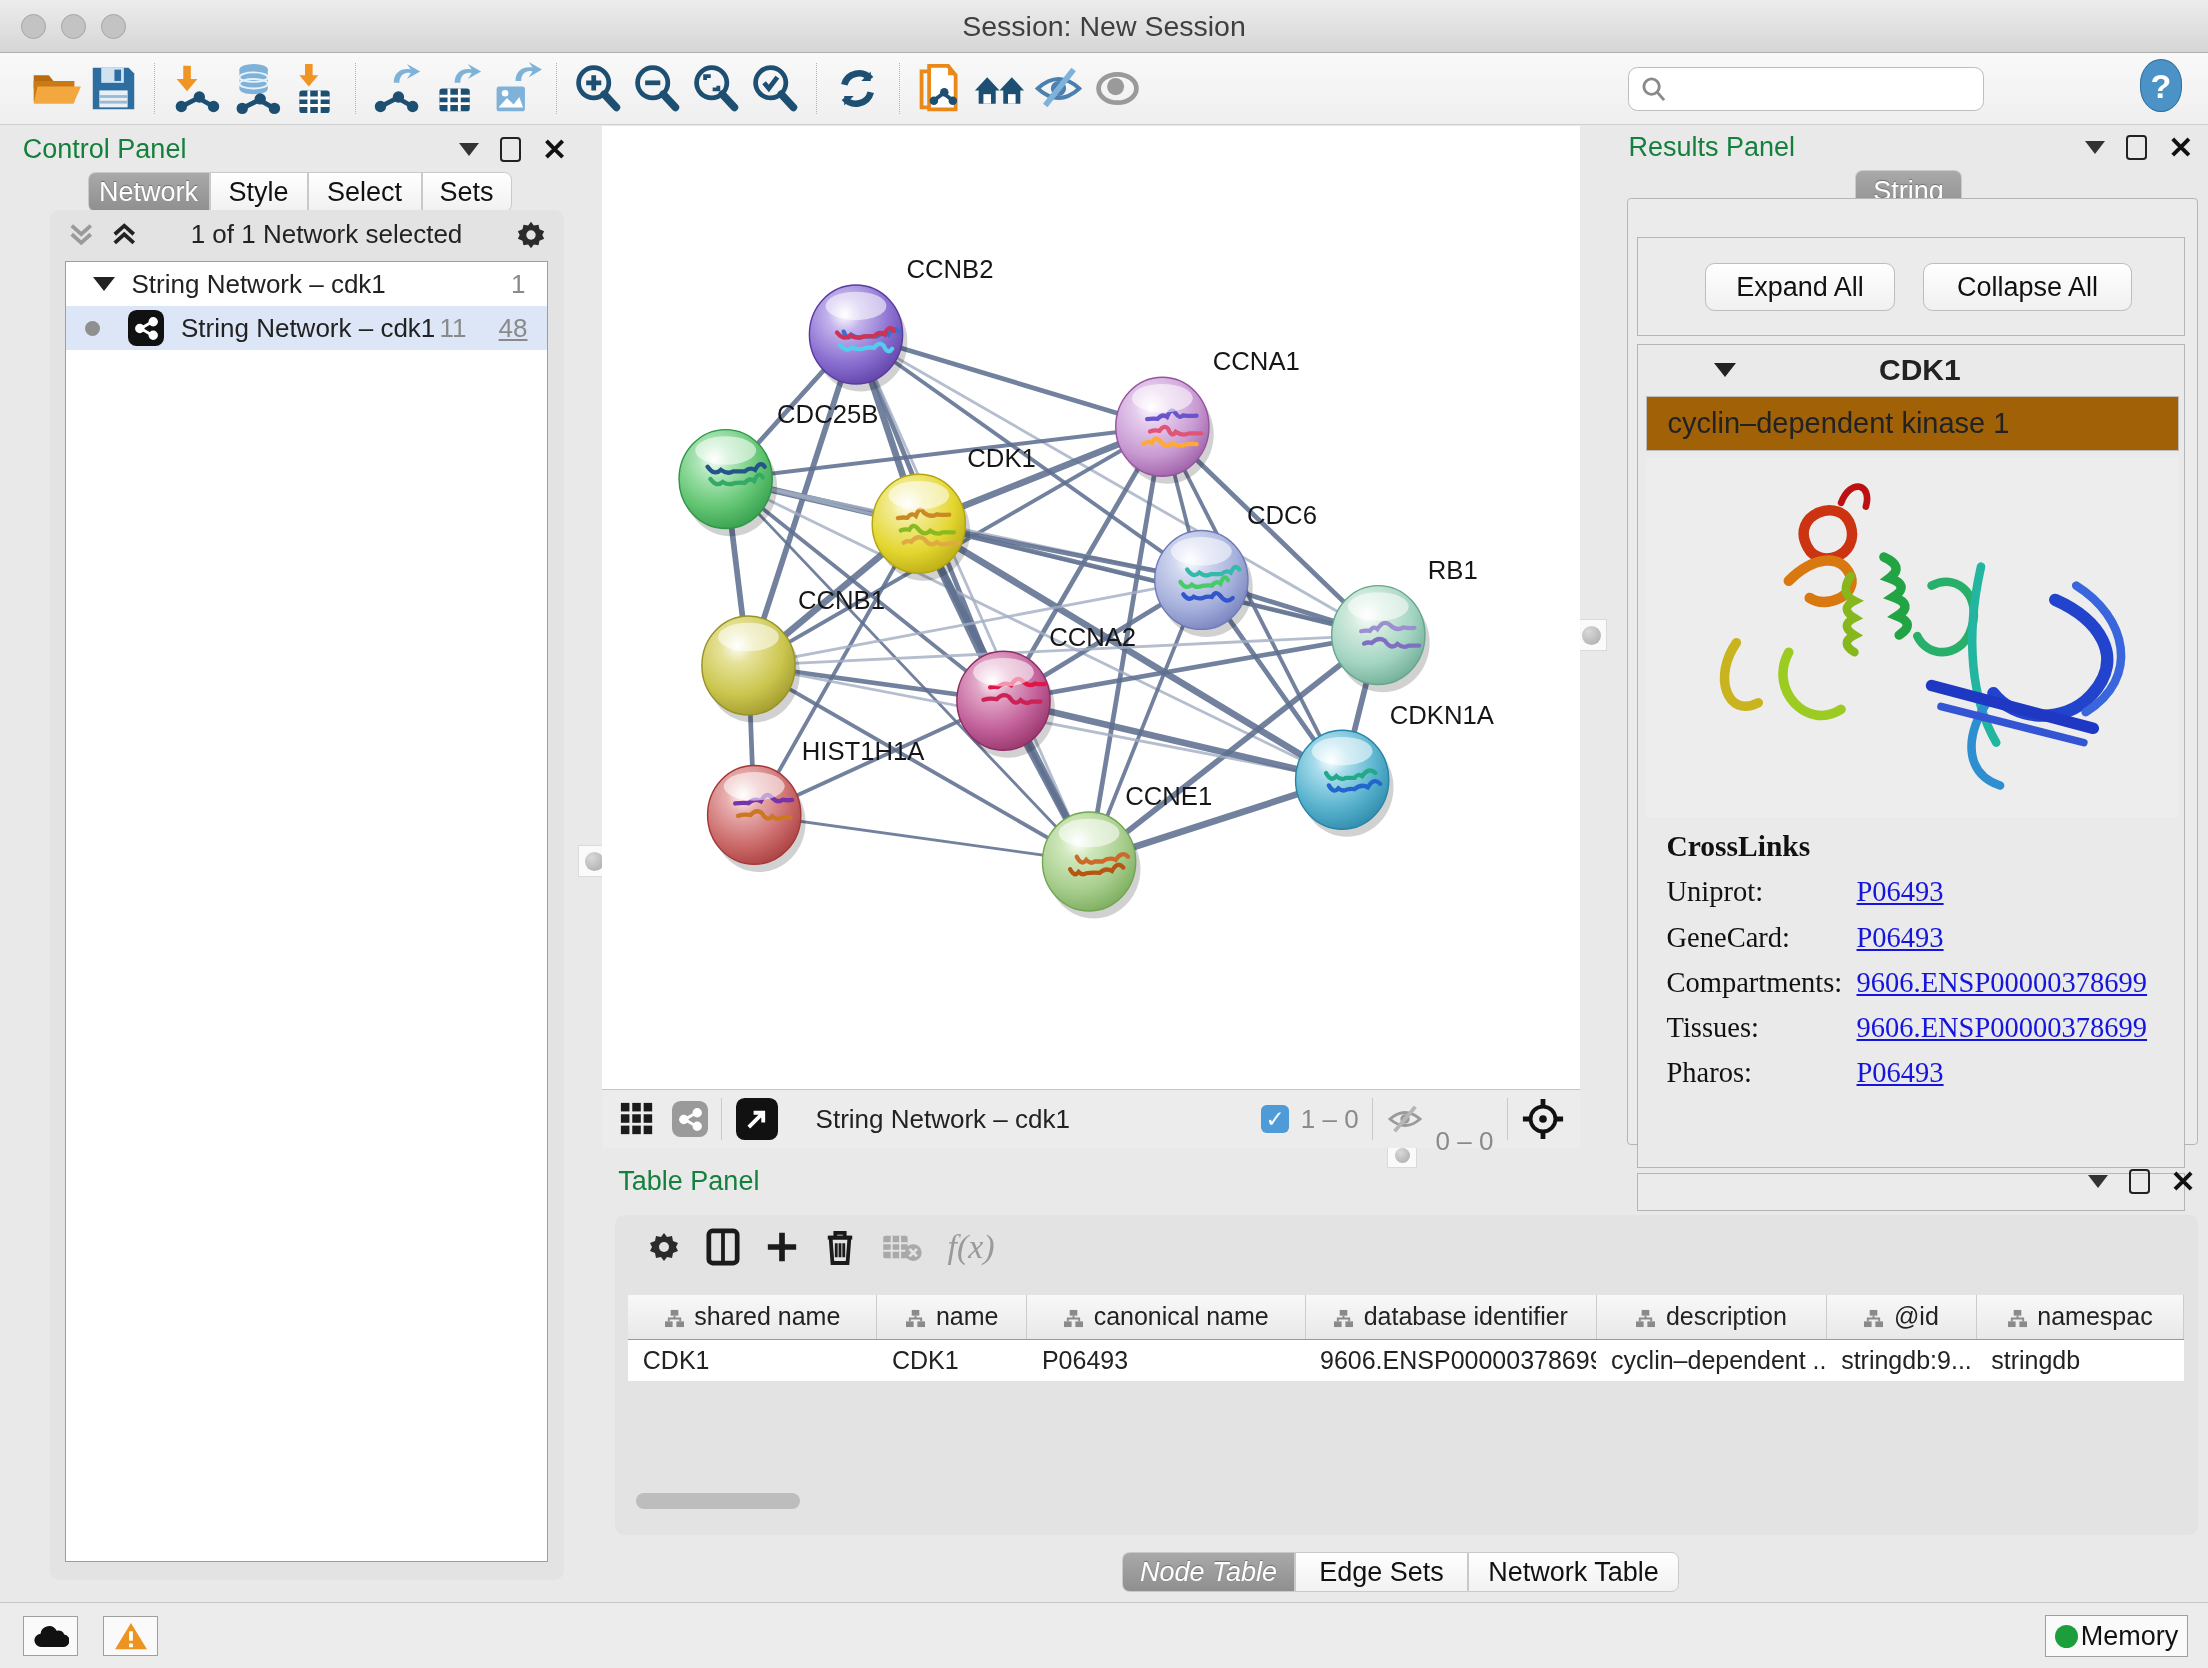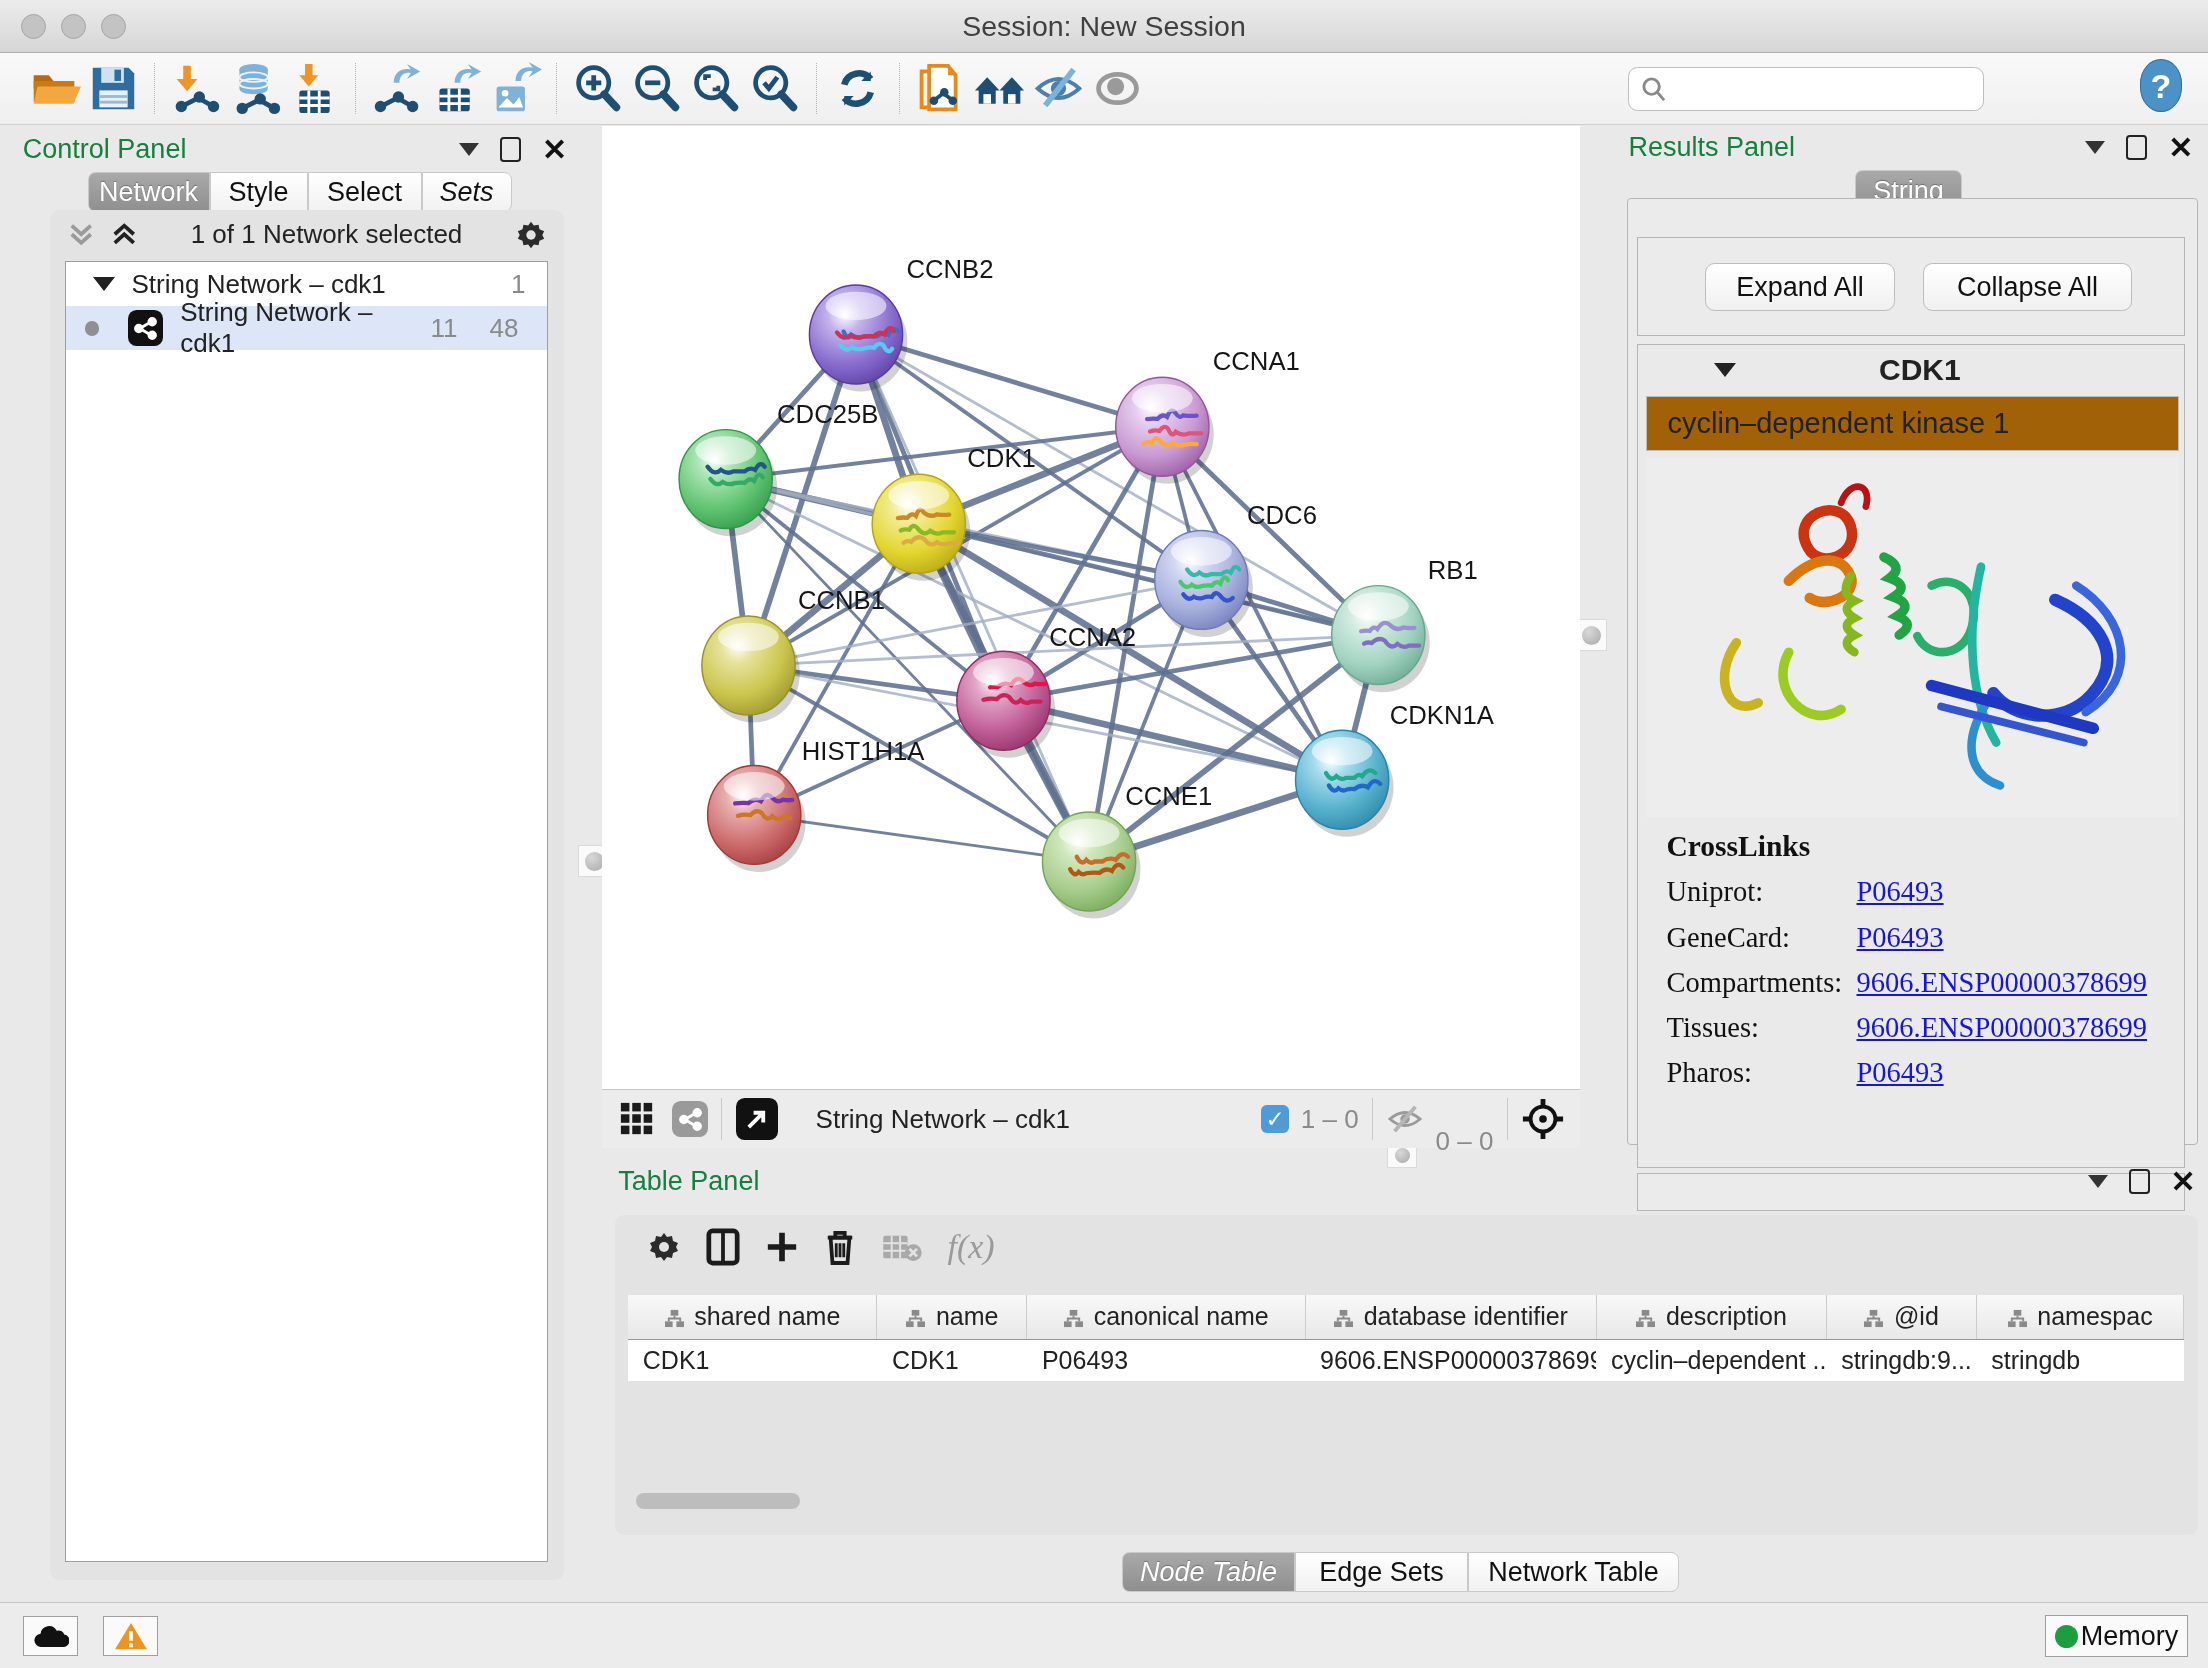--- a/index.html
+++ b/index.html
@@ -267,21 +267,21 @@
     <span class="win-icons">
       <span class="wi-min"></span>
       <span class="wi-float"></span>
       <span class="wi-close">✕</span>
     </span>
   </div>
   <div id="cp-tabs" class="cp-row" style="position:absolute; left:78px; top:46px;">
       <div class="tab sel" style="width: 122px; border-radius: 7.6px 0px 0px 7.6px;">Network</div>
       <div class="tab" style="width: 98px;">Style</div>
       <div class="tab" style="width: 114px;">Select</div>
-      <div class="tab" style="width: 90px; border-radius: 0px 7.6px 7.6px 0px; font-style: italic;">Sets</div>
+      <div class="tab" style="width: 90px; border-radius: 0px 7.6px 7.6px 0px;">Sets</div>
     </div>
   <div class="graybox abs" style="left:40px; top:84px; width:514px; height:1370px;">
     <div class="cp-row" style="height:49px; padding:0 17px;">
       <svg width="28.5" height="28.5" viewBox="0 0 30 30">
         <path d="M5 6 l10 9 10-9 M5 15 l10 9 10-9" stroke="#9a9a9a" stroke-width="4" fill="none"></path>
       </svg>
       <svg width="28.5" height="28.5" viewBox="0 0 30 30" style="margin-left:15px">
         <path d="M5 24 l10-9 10 9 M5 15 l10-9 10 9" stroke="#222" stroke-width="4" fill="none"></path>
       </svg>
       <span style="flex:1; text-align:center; font-size:26px;">1 of 1 Network selected</span>
@@ -303,21 +303,21 @@
               <g stroke="#fff" stroke-width="3" fill="#fff">
                 <path d="M7 13 L19 6 M7 13 L19 20" fill="none"></path>
                 <circle cx="6" cy="13" r="3.4"></circle>
                 <circle cx="20" cy="6" r="3.4"></circle>
                 <circle cx="20" cy="20" r="3.4"></circle>
               </g>
             </svg>
         </span>
         <span>String Network – cdk1</span>
         <span class="cnt" style="margin-left:auto;">11</span>
-        <span class="cnt" style="margin-left:32px; margin-right:28px;">48</span>
+        <span class="cnt" style="margin-left:32px; margin-right:19px;text-decoration:underline;">48</span>
       </div>
     </div>
   </div>
 </div>
 
 <div class="abs knob" style="left:578px; top:845px; width:32px; height:32px;">
     <i></i>
   </div>
 <div class="abs knob" style="left:1575px; top:619px; width:32px; height:32px;">
     <i></i>

